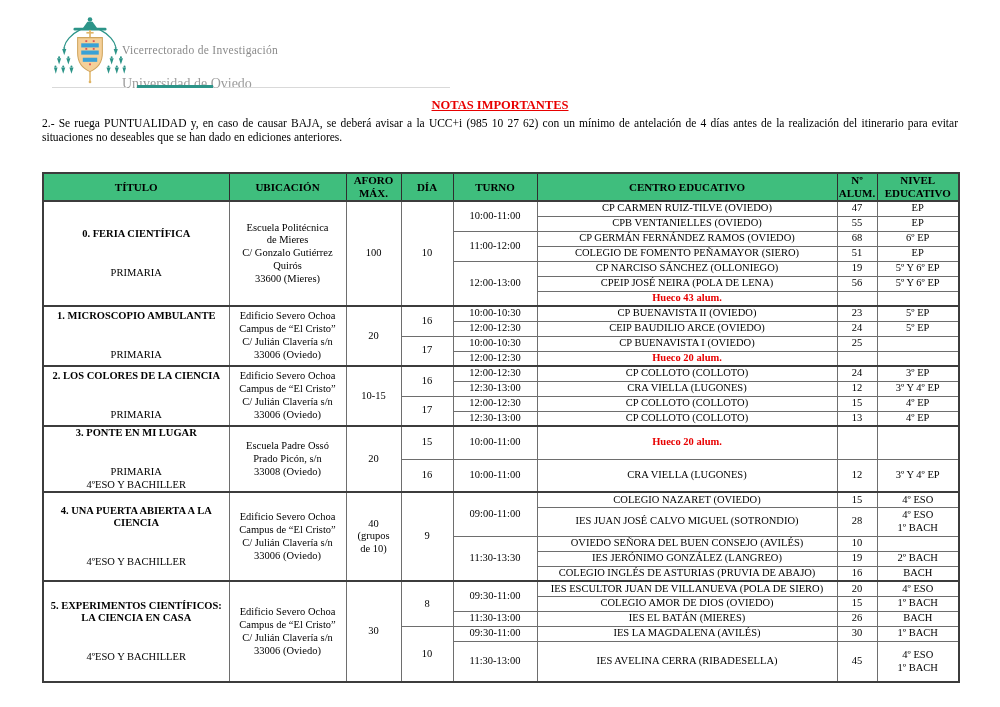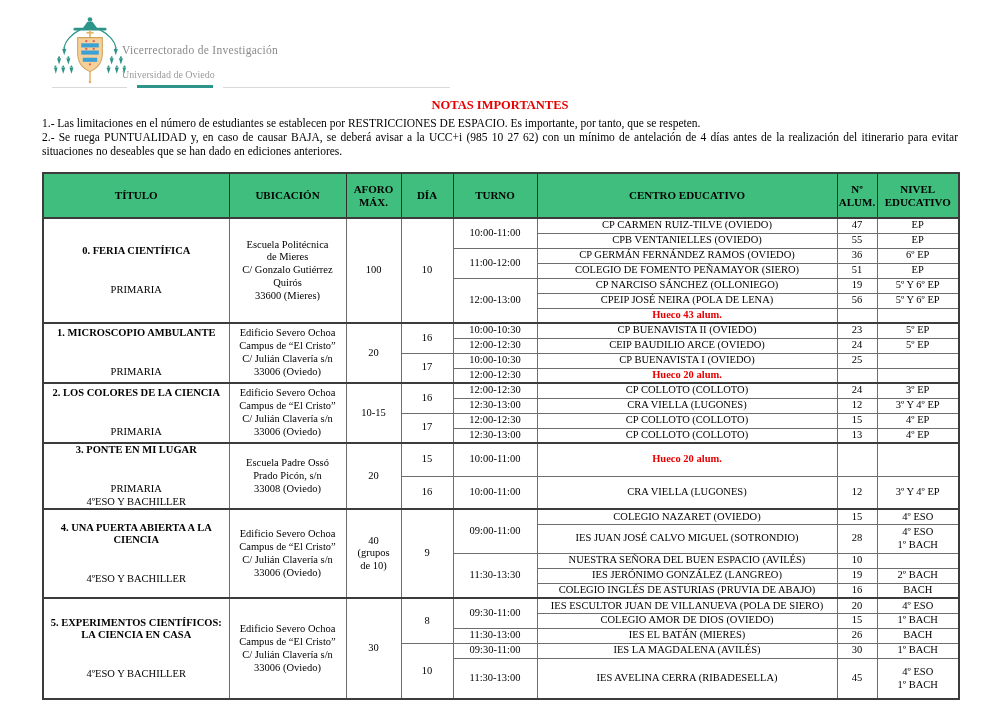--- a/index.html
+++ b/index.html
@@ -6,44 +6,44 @@
   html,body { background:#ffffff; }
   .page {
     position:relative; width:1000px; height:707px; background:#fff;
     font-family:"Liberation Serif","DejaVu Serif",serif; color:#000;
   }
 
   
   .crest { position:absolute; left:53px; top:16px; width:74px; height:68px; }
   .org-block { position:absolute; left:122px; top:44px; }
   .org-name { font-size:11.5px; color:var(--text-gray,#8a8a8a); letter-spacing:.3px; }
-  .org-subname { font-size:10px; color:#9c9c9c; margin-top:13px; }
+  .org-subname { font-size:14px; color:#9c9c9c; margin-top:20px; }
   .rule-seg { position:absolute; top:87px; height:1px; background:#d9d9d9; }
   .rule-seg.g1 { left:52px; width:75px; }
   .rule-seg.g2 { left:223px; width:227px; }
   .rule-accent { position:absolute; top:85px; left:137px; width:76px; height:3px; background:var(--teal,#2c9488); }
 
   
   .notes { position:absolute; left:42px; top:98px; width:916px; }
-  .notes h1 { font-size:12.5px; font-weight:bold; color:var(--accent-red,#e80000); text-align:center; margin-bottom:3px; }
+  .notes h1 { font-size:12.5px; font-weight:bold; color:var(--accent-red,#e80000); text-align:center; margin-bottom:3px;text-decoration:underline; }
   .notes p { font-size:11.5px; line-height:1.23; text-align:justify; }
 
   
   table.itin {
     position:absolute; left:42px; top:172px; width:916px;
     border-collapse:collapse; table-layout:fixed;
     border:2px solid var(--border-dark,#3c3c3c);
   }
   table.itin th {
     background:var(--header-green,#3fbe7d); color:#000;
     font-size:11px; font-weight:bold; line-height:1.15;
     border:1px solid #2e2e2e; border-bottom:2px solid var(--border-dark,#3c3c3c);
     white-space:pre-line; text-align:center; vertical-align:middle;
   }
-  thead tr { height:45px; }
+  thead tr { height:28px; }
   table.itin td {
     border:1px solid var(--border-gray,#6e6e6e);
     font-size:10.5px; line-height:1.22;
     text-align:center; vertical-align:middle;
     padding:0 3px; overflow:hidden;
   }
   tr.sec > td { border-top:2px solid var(--border-dark,#3c3c3c); }
   tr.h14 { height:15px; }
   tr.h28 { height:29px; }
   tr.h40 { height:41px; }
@@ -119,21 +119,20 @@
   <div class="org-block">
     <div class="org-name">Vicerrectorado de Investigación</div>
     <div class="org-subname">Universidad de Oviedo</div>
   </div>
   <div class="rule-seg g1"></div>
   <div class="rule-accent"></div>
   <div class="rule-seg g2"></div>
 
   <section class="notes">
     <h1>NOTAS IMPORTANTES</h1>
-    <p>1.- Las limitaciones en el número de estudiantes se establecen por RESTRICCIONES DE ESPACIO. Es importante, por tanto, que se respeten.</p>
     <p>2.- Se ruega PUNTUALIDAD y, en caso de causar BAJA, se deberá avisar a la UCC+i (985 10 27 62) con un mínimo de antelación de 4 días antes de la realización del itinerario para evitar situaciones no deseables que se han dado en ediciones anteriores.</p>
   </section>
 
   <table class="itin">
     <colgroup>
       <col style="width:186px">
         <col style="width:117px">
         <col style="width:55px">
         <col style="width:52px">
       <col style="width:84px">
@@ -176,21 +175,21 @@
         <td class="nivel">EP</td>
       </tr>
       <tr class="h14">
         <td class="centro">CPB VENTANIELLES (OVIEDO)</td>
         <td class="alum">55</td>
         <td class="nivel">EP</td>
       </tr>
       <tr class="h14">
         <td class="turno" rowspan="2">11:00-12:00</td>
         <td class="centro">CP GERMÁN FERNÁNDEZ RAMOS (OVIEDO)</td>
-        <td class="alum">36</td>
+        <td class="alum">68</td>
         <td class="nivel">6º EP</td>
       </tr>
       <tr class="h14">
         <td class="centro">COLEGIO DE FOMENTO PEÑAMAYOR (SIERO)</td>
         <td class="alum">51</td>
         <td class="nivel">EP</td>
       </tr>
       <tr class="h14">
         <td class="turno" rowspan="3">12:00-13:00</td>
         <td class="centro">CP NARCISO SÁNCHEZ (OLLONIEGO)</td>
@@ -323,21 +322,21 @@
         <td class="nivel">4º ESO</td>
       </tr>
       <tr class="h28">
         <td class="centro">IES JUAN JOSÉ CALVO MIGUEL (SOTRONDIO)</td>
         <td class="alum">28</td>
         <td class="nivel">4º ESO
 1º BACH</td>
       </tr>
       <tr class="h14">
         <td class="turno" rowspan="3">11:30-13:30</td>
-        <td class="centro">NUESTRA SEÑORA DEL BUEN ESPACIO (AVILÉS)</td>
+        <td class="centro">OVIEDO SEÑORA DEL BUEN CONSEJO (AVILÉS)</td>
         <td class="alum">10</td>
         <td class="nivel"></td>
       </tr>
       <tr class="h14">
         <td class="centro">IES JERÓNIMO GONZÁLEZ (LANGREO)</td>
         <td class="alum">19</td>
         <td class="nivel">2º BACH</td>
       </tr>
       <tr class="h14">
         <td class="centro">COLEGIO INGLÉS DE ASTURIAS (PRUVIA DE ABAJO)</td>

